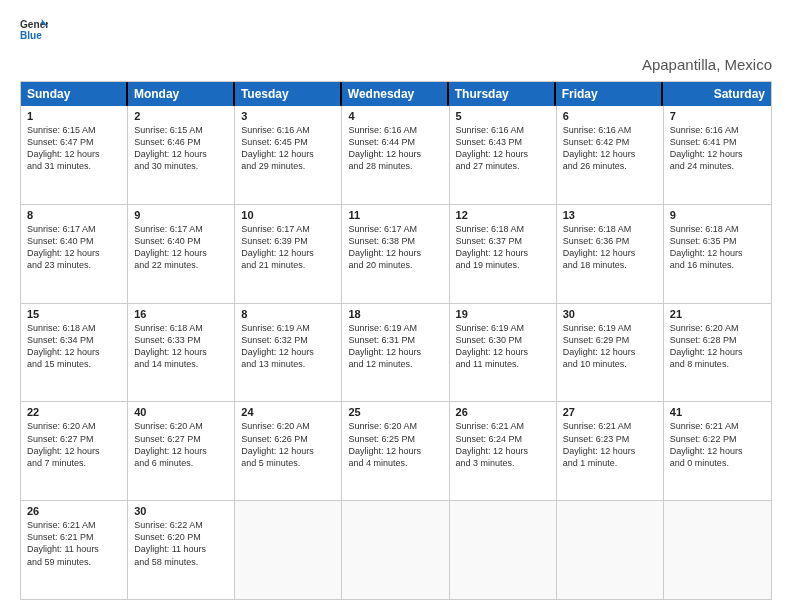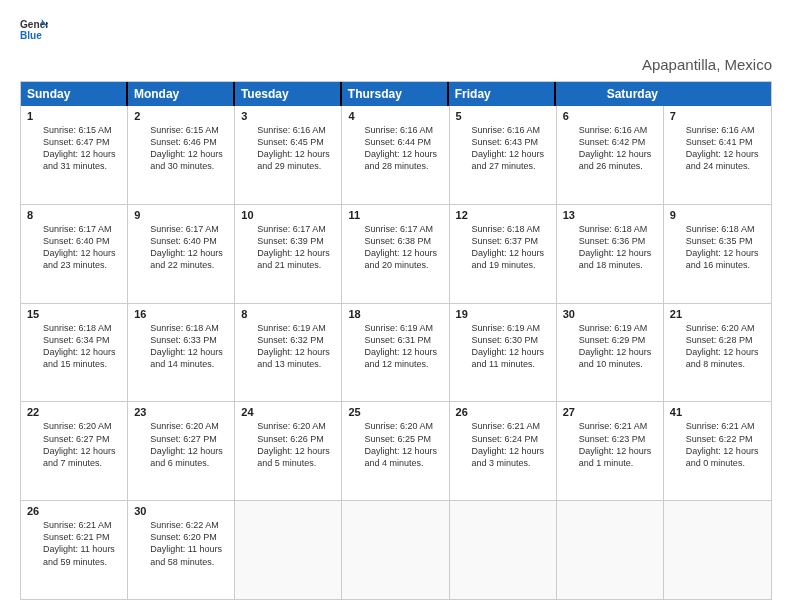--- a/index.html
+++ b/index.html
@@ -101,21 +101,20 @@
     .day-num {
       font-size: 11px;
       font-weight: bold;
       color: #222;
       margin-bottom: 2px;
     }
     .day-info {
       font-size: 9px;
       color: #333;
       line-height: 1.35;
-      margin-left: 16px;
     }
   </style>
 </head>
 <body>
 
 <div class="page">
   <div class="header">
     <div class="logo">
       <svg class="logo-icon" viewBox="0 0 36 36">
         <text x="0" y="16" font-size="13" font-weight="bold" fill="#333">General</text>
@@ -126,20 +125,21 @@
     <div class="title-block">
       <div class="location-title">Apapantilla, Mexico</div>
     </div>
   </div>
 
   <div class="calendar">
     <div class="cal-header">
     <div class="cal-header-cell">Sunday</div>
         <div class="cal-header-cell">Monday</div>
         <div class="cal-header-cell">Tuesday</div>
+        <div class="cal-header-cell">Wednesday</div>
         <div class="cal-header-cell">Thursday</div>
         <div class="cal-header-cell">Friday</div>
         <div class="cal-header-cell">Saturday</div>
       </div>
     <div class="cal-body">
     <div class="cal-row">
           <div class="cal-cell">
             <div class="day-num">1</div>
             <div class="day-info" style="white-space: pre-line;">Sunrise: 6:15 AM
 Sunset: 6:47 PM
@@ -293,21 +293,21 @@
         </div>
         <div class="cal-row">
           <div class="cal-cell">
             <div class="day-num">22</div>
             <div class="day-info" style="white-space: pre-line;">Sunrise: 6:20 AM
 Sunset: 6:27 PM
 Daylight: 12 hours
 and 7 minutes.</div>
           </div>
           <div class="cal-cell">
-            <div class="day-num">23</div>
+            <div class="day-num">40</div>
             <div class="day-info" style="white-space: pre-line;">Sunrise: 6:20 AM
 Sunset: 6:27 PM
 Daylight: 12 hours
 and 6 minutes.</div>
           </div>
           <div class="cal-cell">
             <div class="day-num">24</div>
             <div class="day-info" style="white-space: pre-line;">Sunrise: 6:20 AM
 Sunset: 6:26 PM
 Daylight: 12 hours

